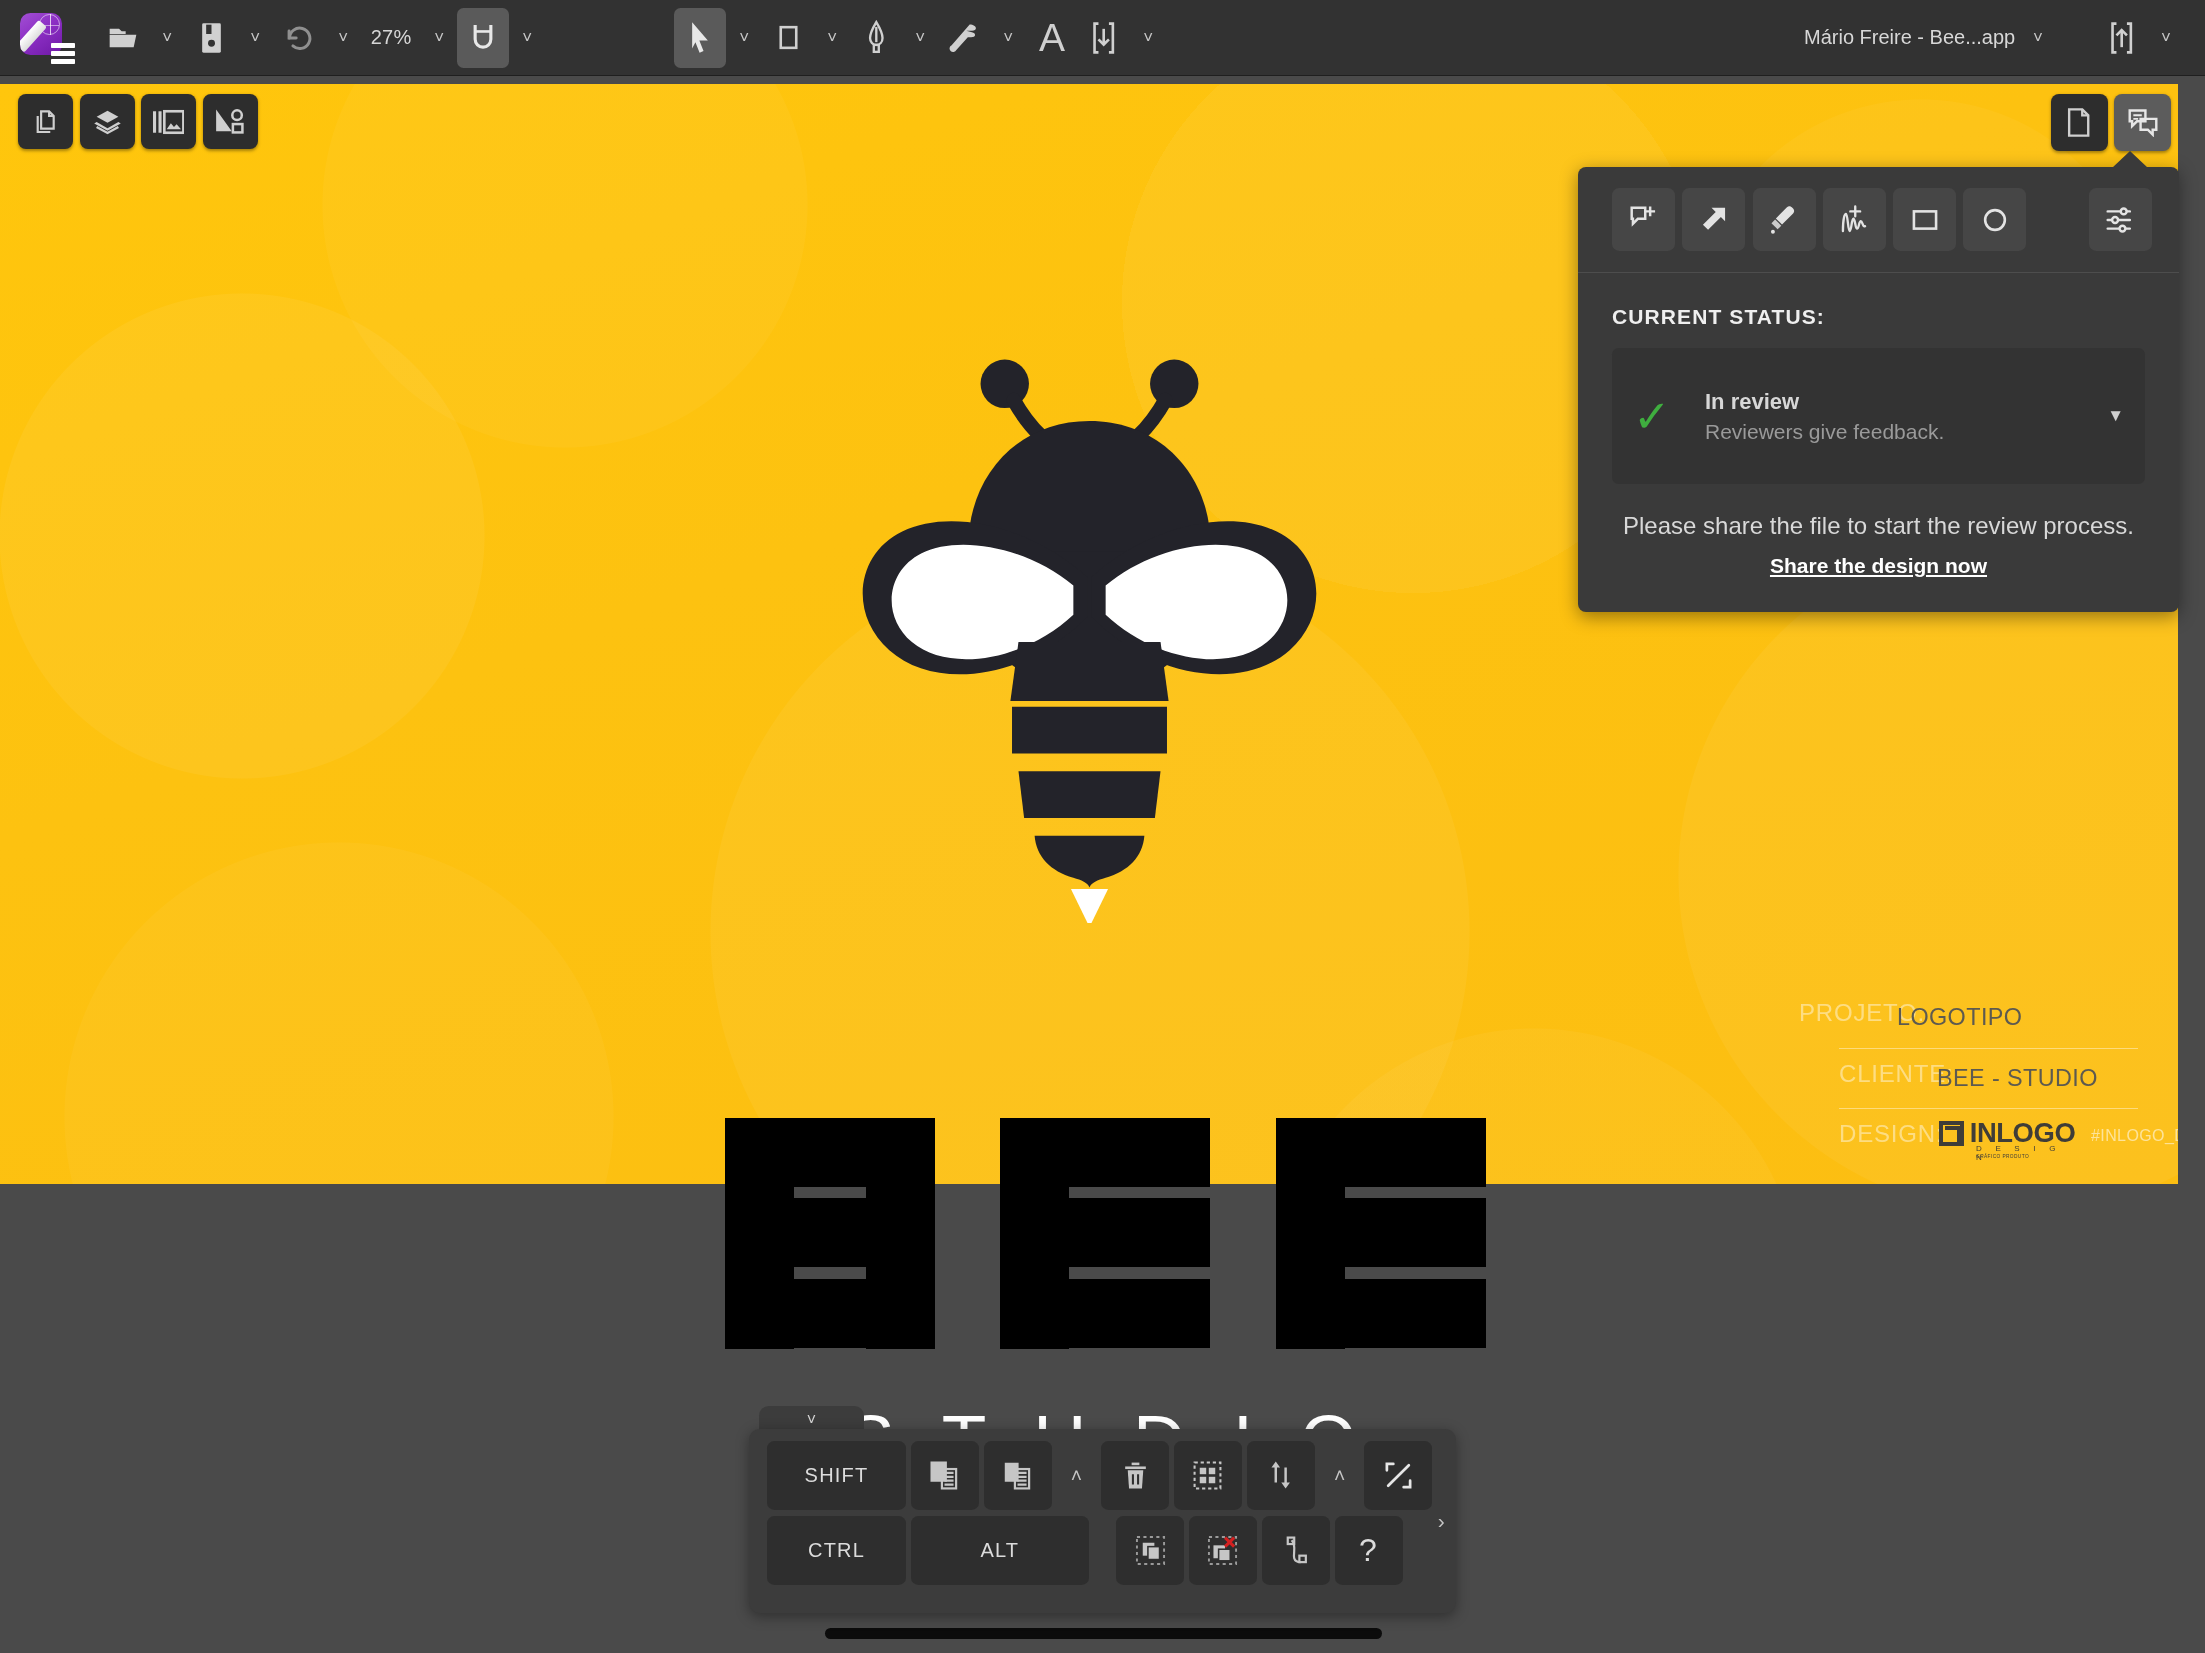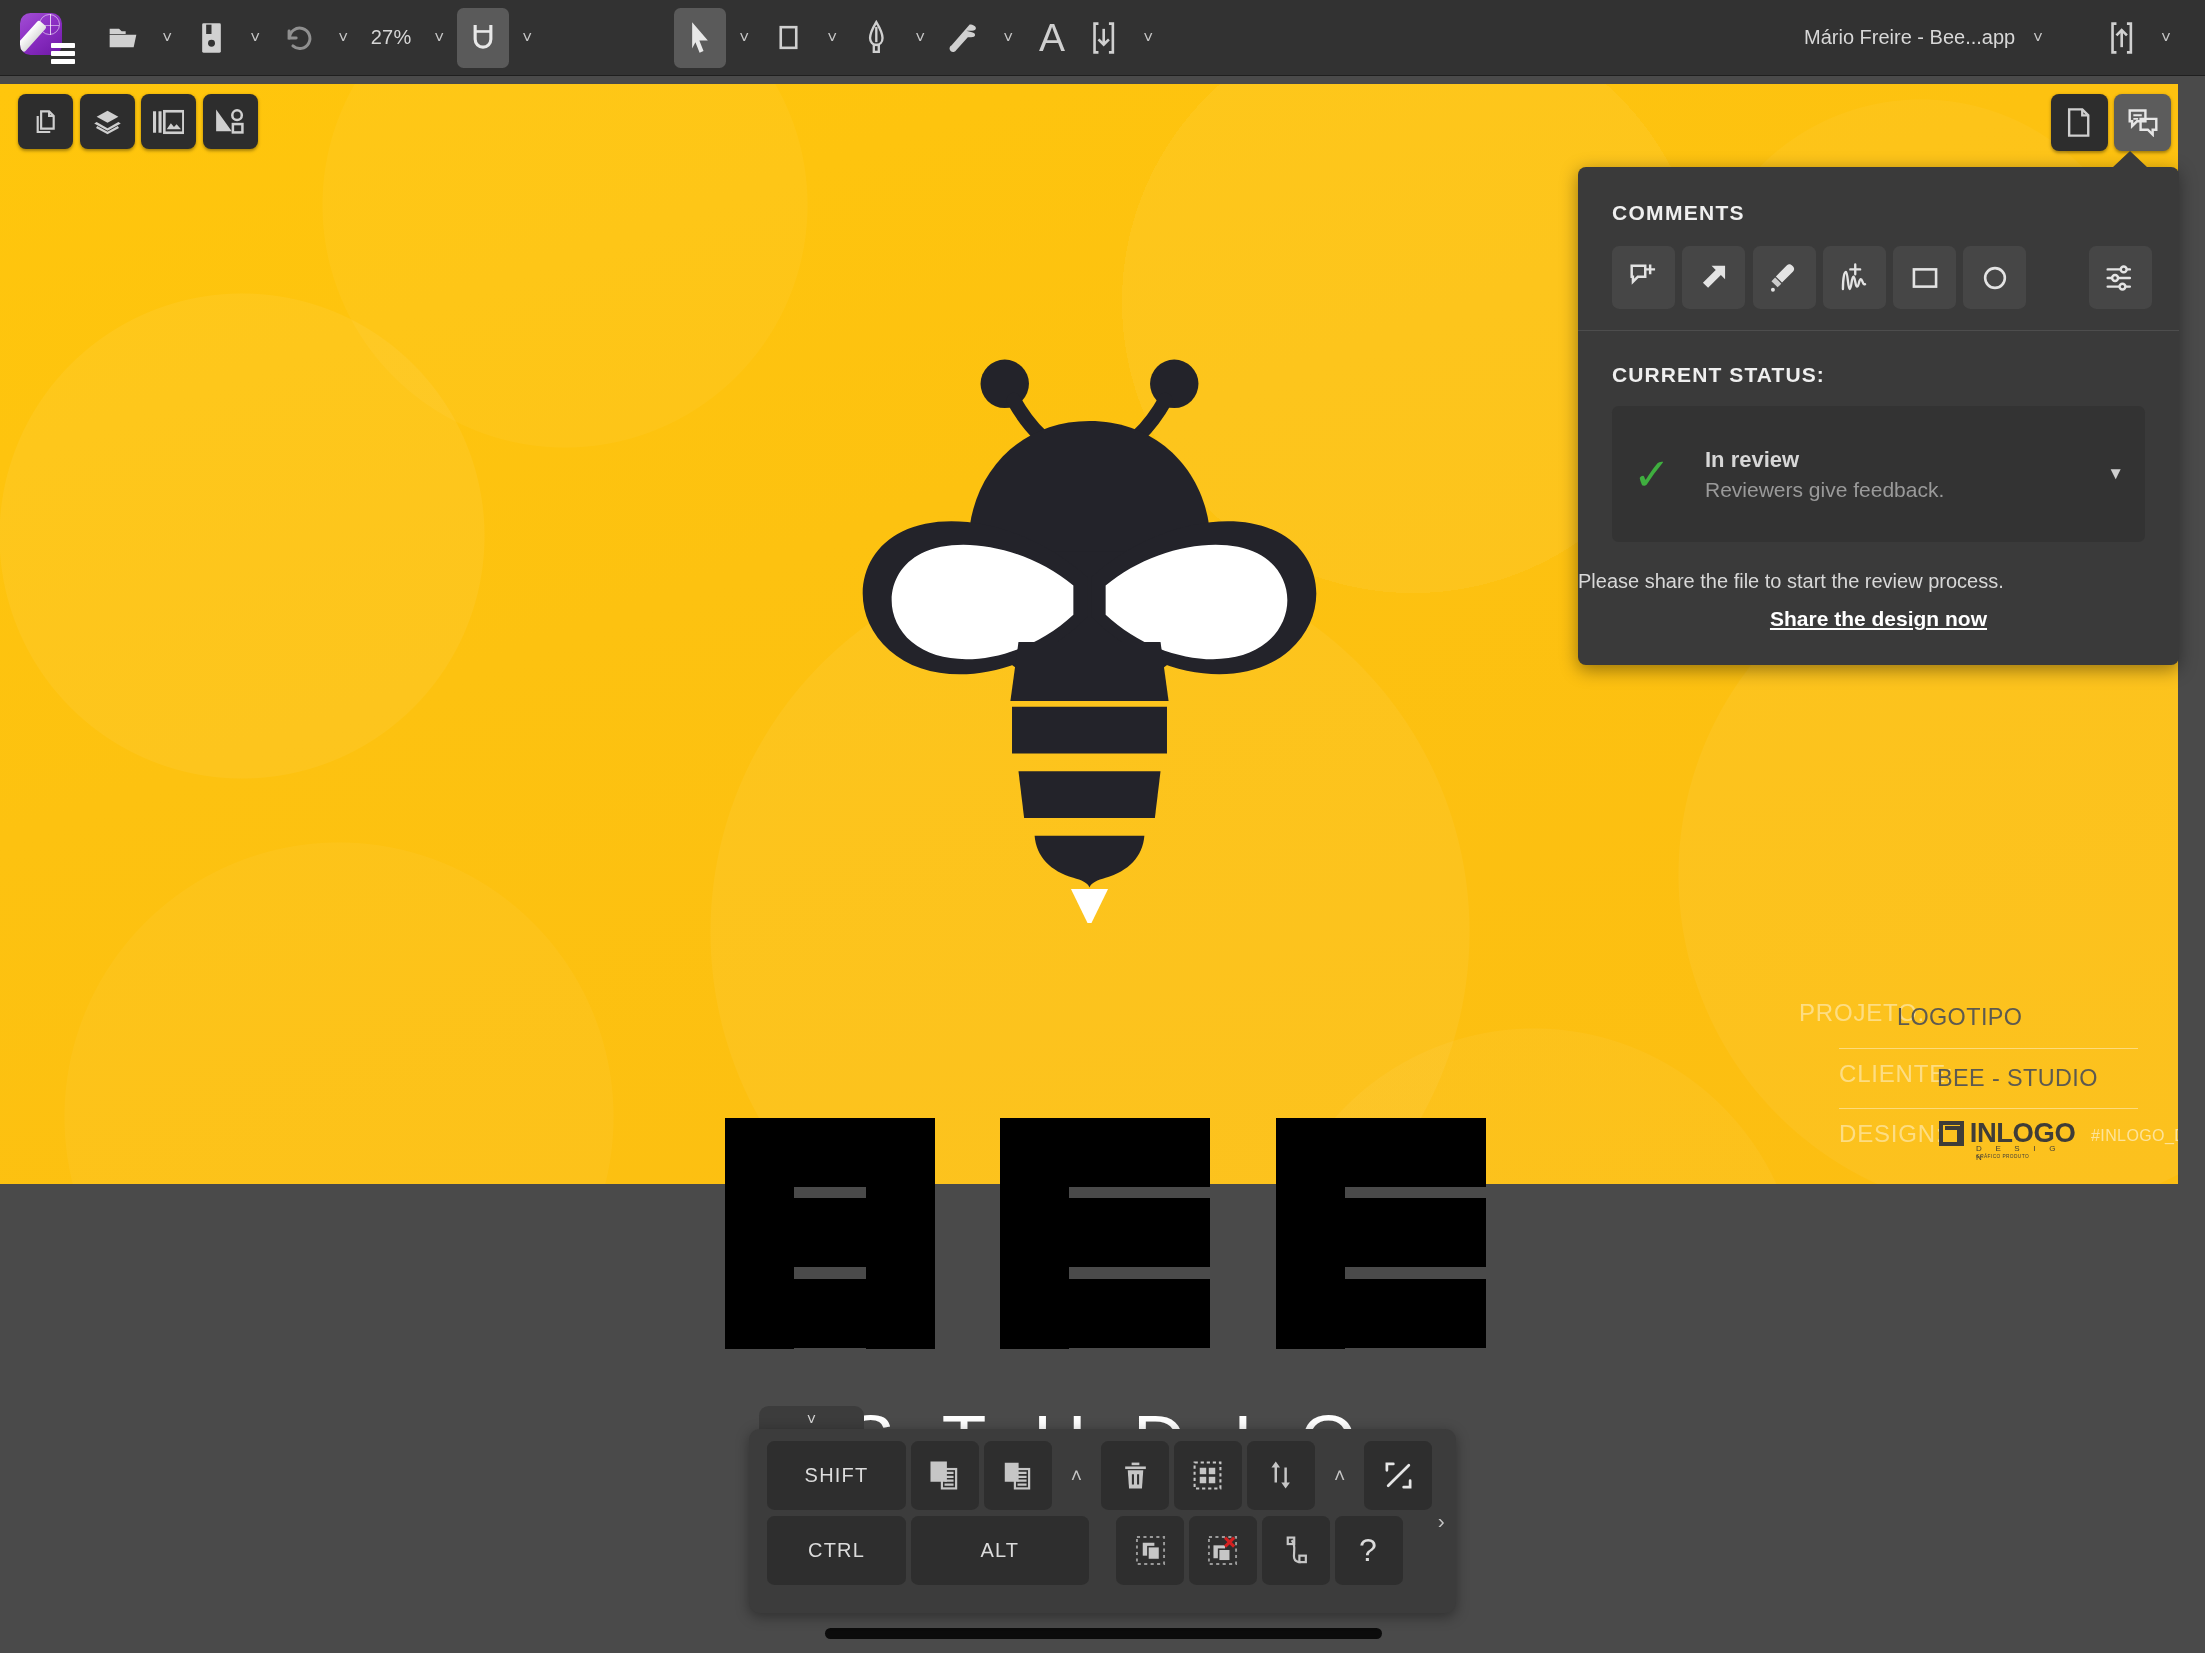--- a/index.html
+++ b/index.html
@@ -199,21 +199,21 @@
   .status-box {
     margin: 19.4px 34px 0 34px; height: 136px; background: #333;
     border-radius: 6.5px; display: flex; align-items: center; padding: 0 21px;
     position: relative;
   }
   .status-check { width: 48px; color: #3fae3f; font-size: 45px; line-height: 1; }
   .status-texts { margin-left: 24px; }
   .status-main { color: #d7d7d7; font-size: 22px; font-weight: bold; }
   .status-sub { color: #9a9a9a; font-size: 21px; margin-top: 4.8px; }
   .status-caret { position: absolute; right: 21px; top: 50%; transform: translateY(-50%); color: #cfcfcf; font-size: 17px; }
-  .share-note { color: #d8d8d8; font-size: 20px; padding: 27.4px 0 0; }
+  .share-note { color: #d8d8d8; font-size: 24px; text-align: center; padding: 27.4px 0 0; }
   .share-link {
     color: #fff; font-size: 21px; font-weight: bold; text-align: center;
     text-decoration: underline; padding: 14.5px 0 34px;
   }
 
   
   #hud {
     position: absolute; left: 749px; top: 1429px; width: 707px; height: 184px;
     background: #3c3c3c; border-radius: 11px; box-shadow: 0 3.2px 13px rgba(0,0,0,.35);
   }
@@ -489,21 +489,20 @@
         <path d="M2 2h13v9H8l-4 4v-4H2z"></path>
         <path d="M5 6h7M5 9h4" stroke-width="1.6"></path>
         <path d="M11 9h13v9h-3v4l-4-4h-6z"></path>
       </svg>
   </div>
 </div>
 
 <div id="comments-panel">
   <div class="pointer"></div>
 
-  <div class="panel-title">COMMENTS</div>
 
   <div class="annot-row">
     <div class="annot-btn">
       <svg width="32" height="32" viewBox="0 0 26 26" fill="none" stroke="#e3e3e3" stroke-width="2">
           <path d="M3 3h11v9H8l-4 4v-4H3z"></path>
           <path d="M18 2v8M14 6h8" stroke-width="2"></path>
         </svg>
     </div>
     <div class="annot-btn">
       <svg width="32" height="32" viewBox="0 0 26 26" fill="#e3e3e3">

